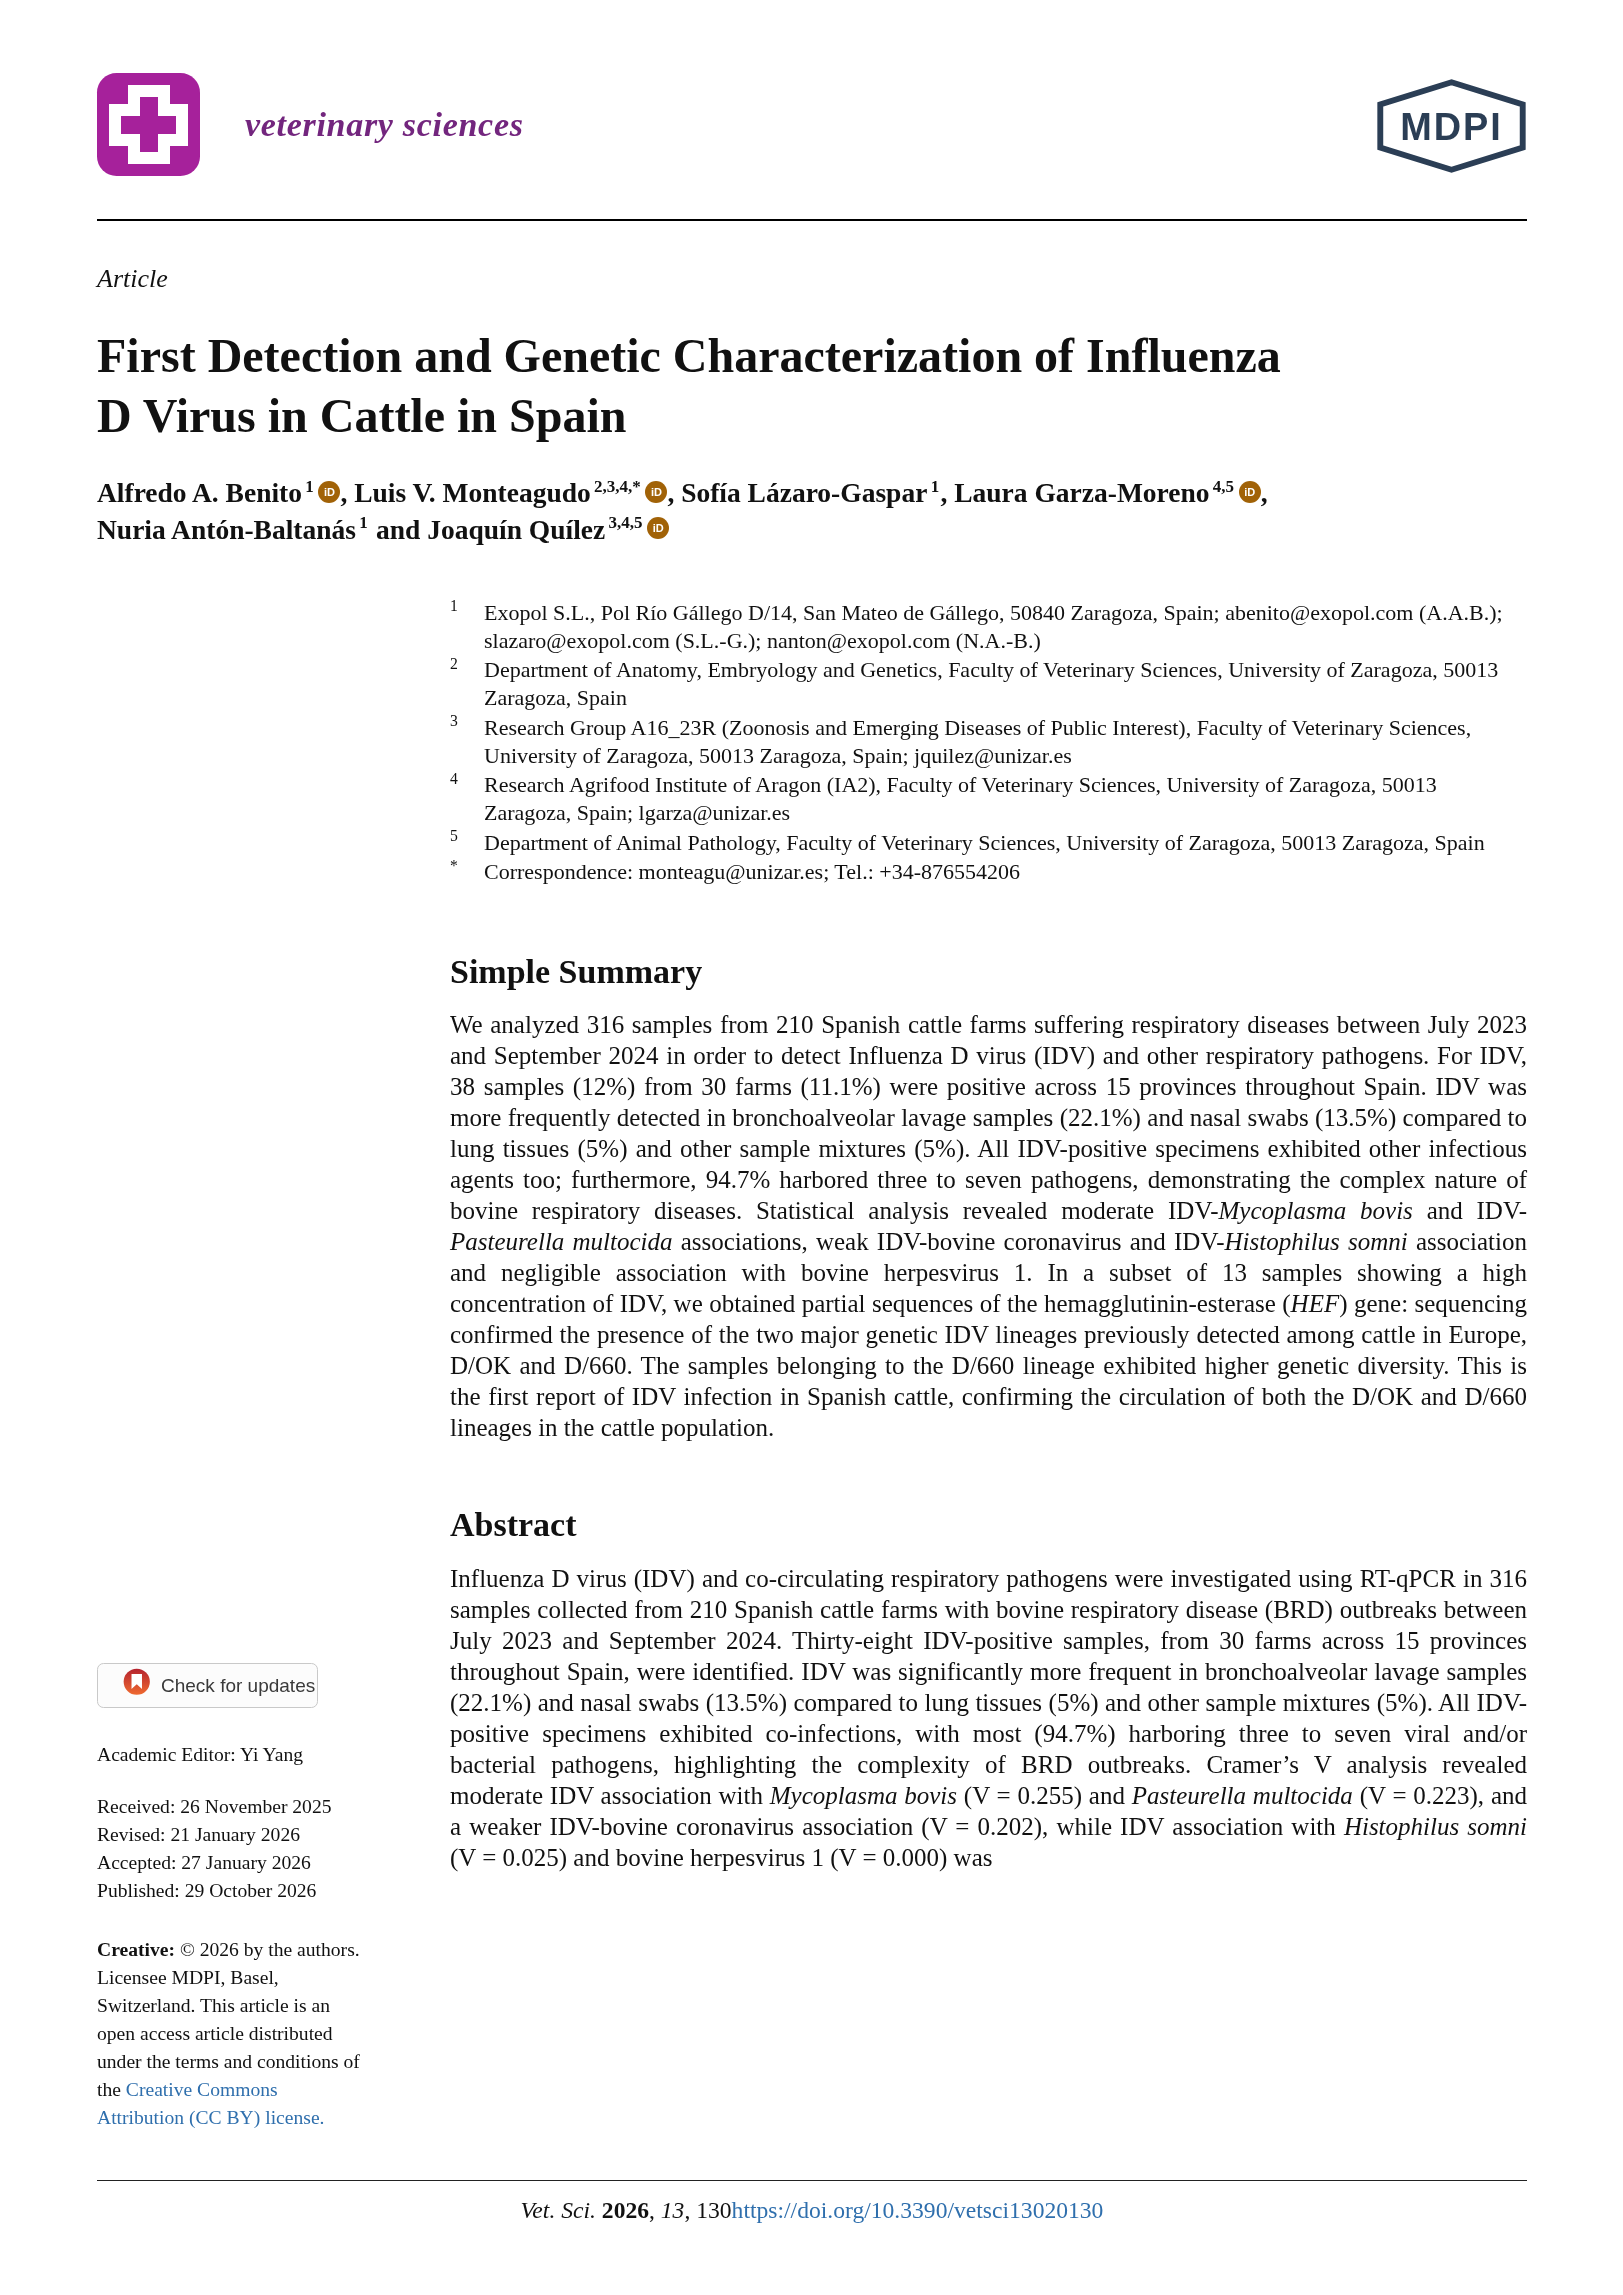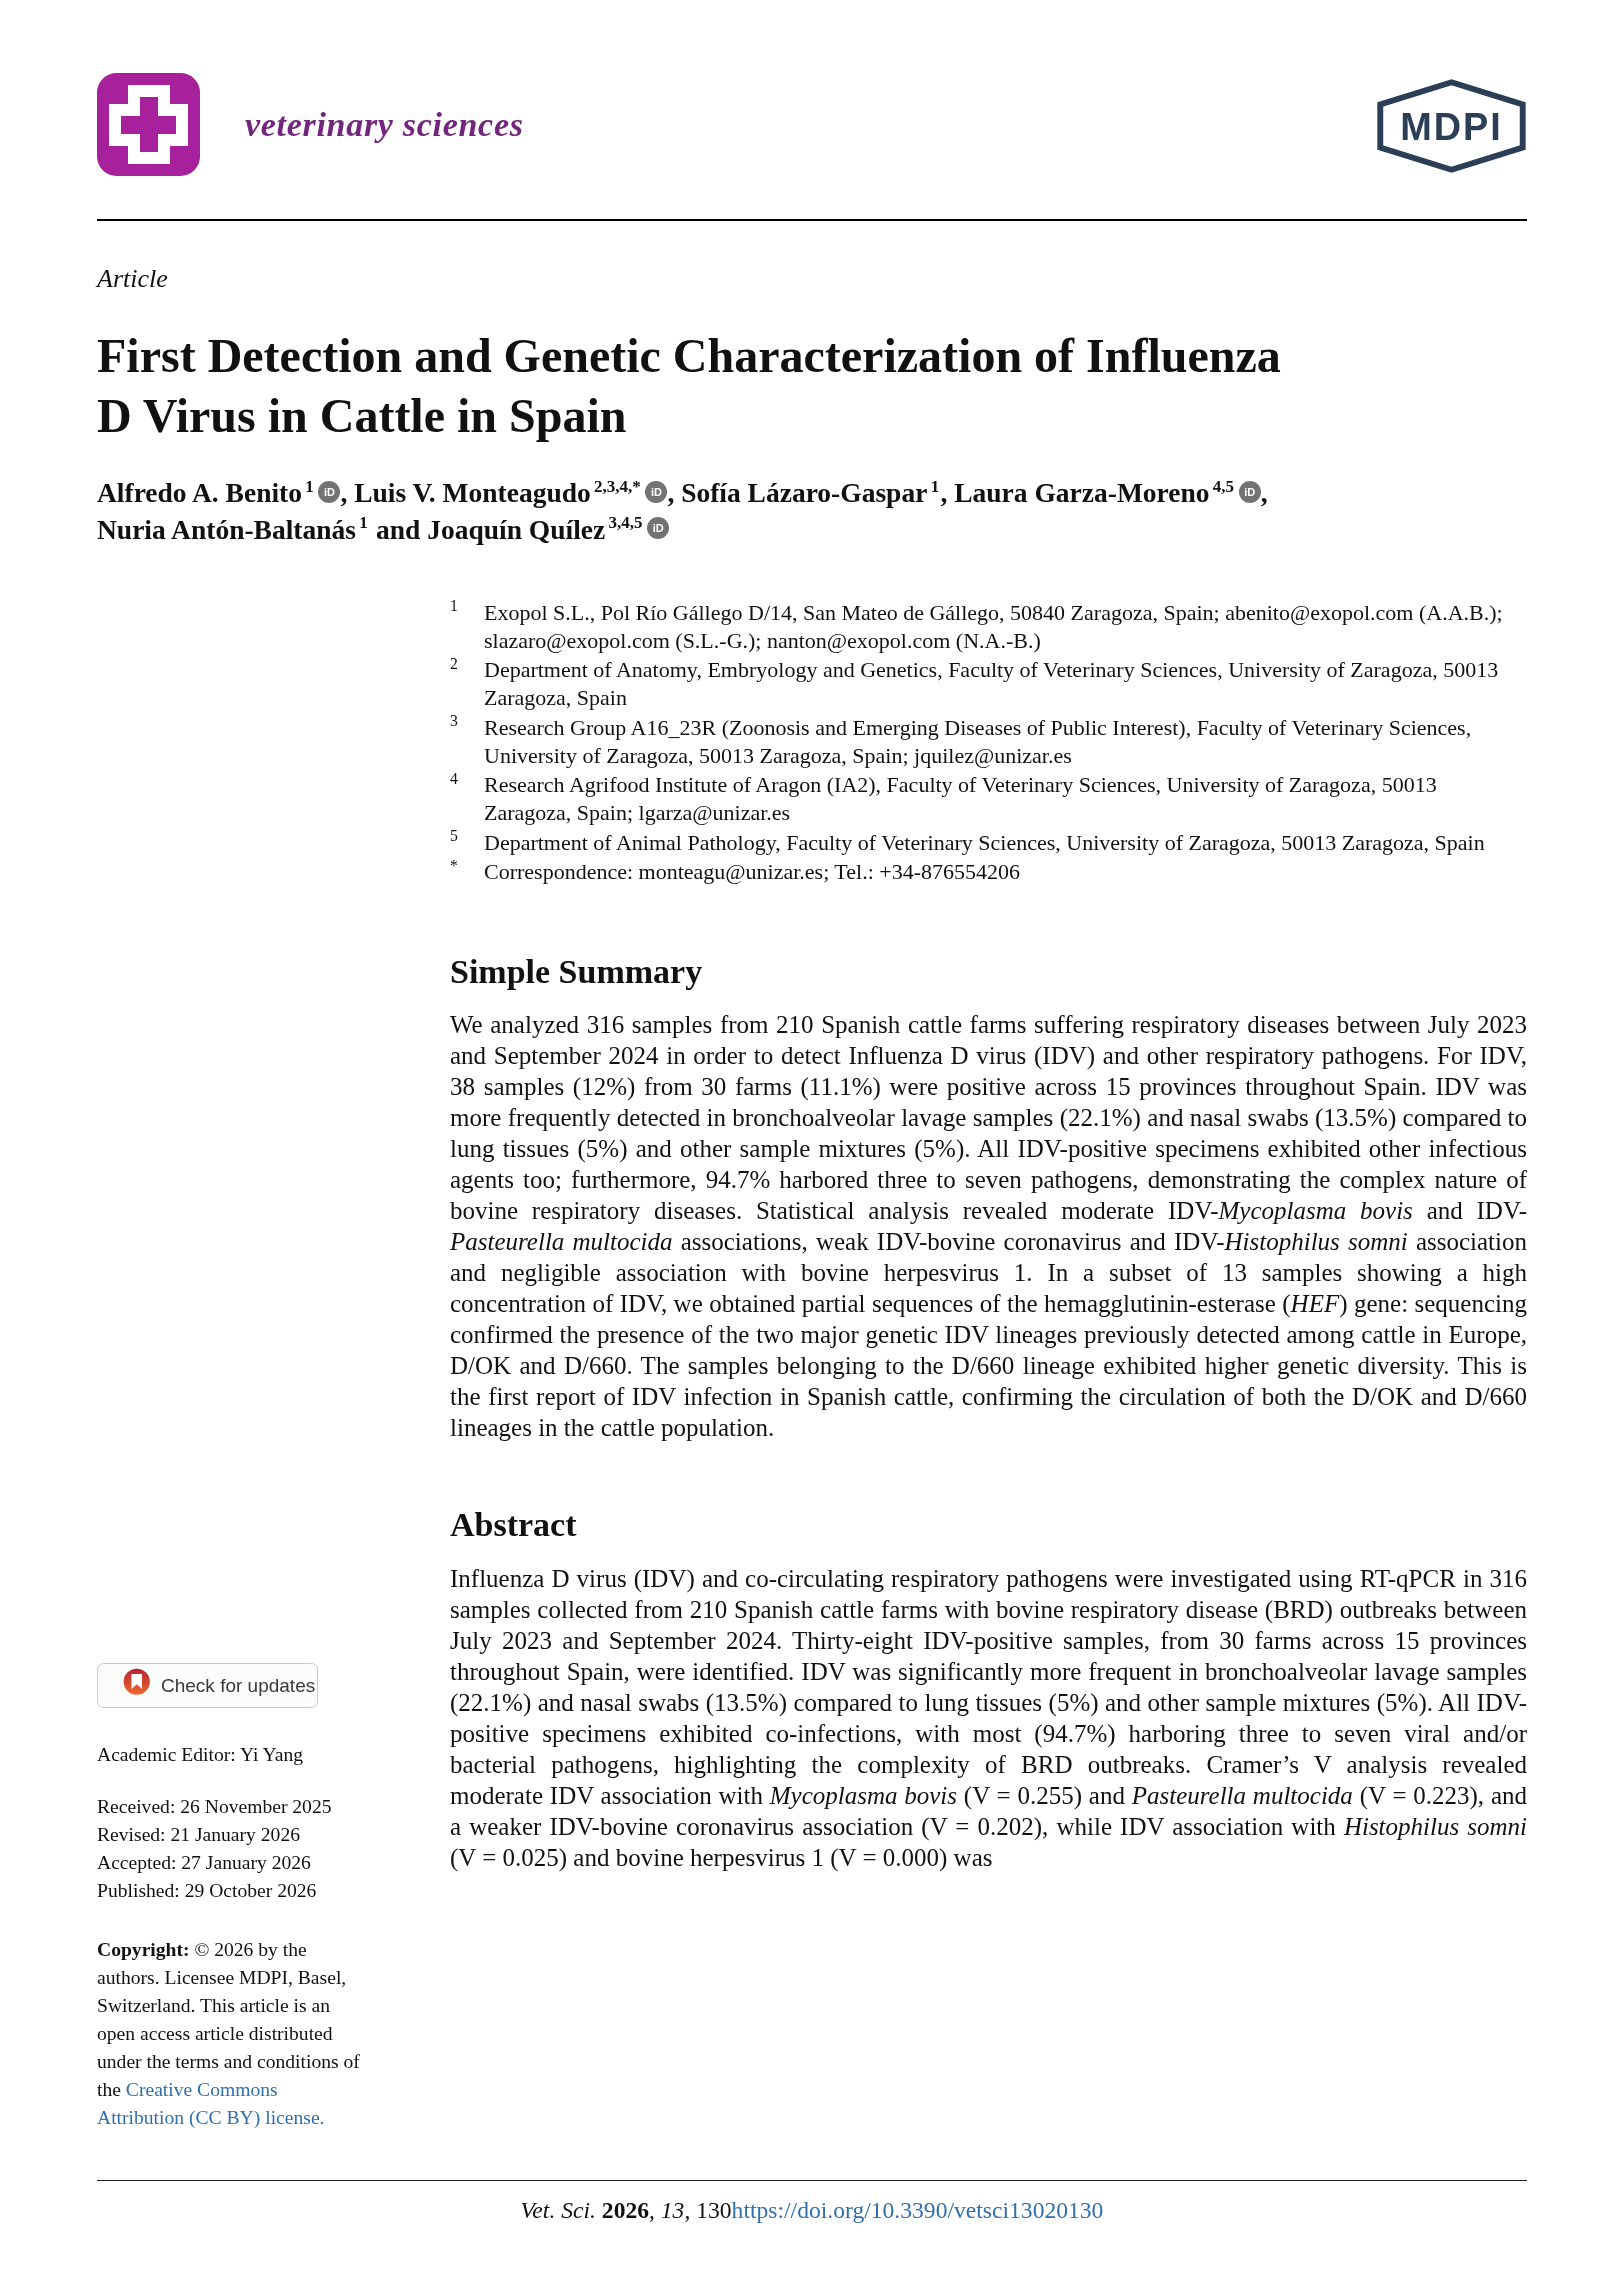--- a/index.html
+++ b/index.html
@@ -59,21 +59,21 @@
     line-height: 1.25;
     max-width: 1361px;
     margin-bottom: 29px;
   }
   .authors { font-size: 27.5px; font-weight: 700; line-height: 1.32; margin-bottom: 51px; }
   .authors sup { font-size: 17px; margin: 0 1.3px 0 3.3px; }
   .orcid {
     display: inline-block;
     width: 22px; height: 22px;
     border-radius: 50%;
-    background: #737373;
+    background: #a16207;
     color: #fff;
     font: 700 11px/22px "Liberation Sans", sans-serif;
     text-align: center;
     vertical-align: 6.5px;
     margin-left: 3.3px;
   }
 
   .affils { margin-left: 353px; font-size: 22px; line-height: 1.26; }
   .affil-row { display: flex; margin-bottom: 2px; }
   .affil-num { flex: none; width: 34px; font-size: 15.7px; position: relative; top: -2.6px; }
@@ -216,21 +216,21 @@
 
     <div class="meta-editor">Academic Editor: Yi Yang</div>
 
     <div class="meta-dates">
       <div>Received: 26 November 2025</div>
       <div>Revised: 21 January 2026</div>
       <div>Accepted: 27 January 2026</div>
       <div>Published: 29 October 2026</div>
     </div>
 
-    <div class="copyright"><span class="bd">Copyright: </span><span>© 2026 by the authors. Licensee MDPI, Basel, Switzerland. This article is an open access article distributed under the terms and conditions of the </span><a class="lnk">Creative Commons Attribution (CC BY) license.</a></div>
+    <div class="copyright"><span class="bd">Creative: </span><span>© 2026 by the authors. Licensee MDPI, Basel, Switzerland. This article is an open access article distributed under the terms and conditions of the </span><a class="lnk">Creative Commons Attribution (CC BY) license.</a></div>
   </div>
 
   <div class="footer-rule"></div>
   <div class="footer">
     <div><span class="it">Vet. Sci. </span><span class="bd">2026</span><span>, </span><span class="it">13</span><span>, 130</span></div>
     <a class="lnk">https://doi.org/10.3390/vetsci13020130</a>
   </div>
 
 </div>
 

